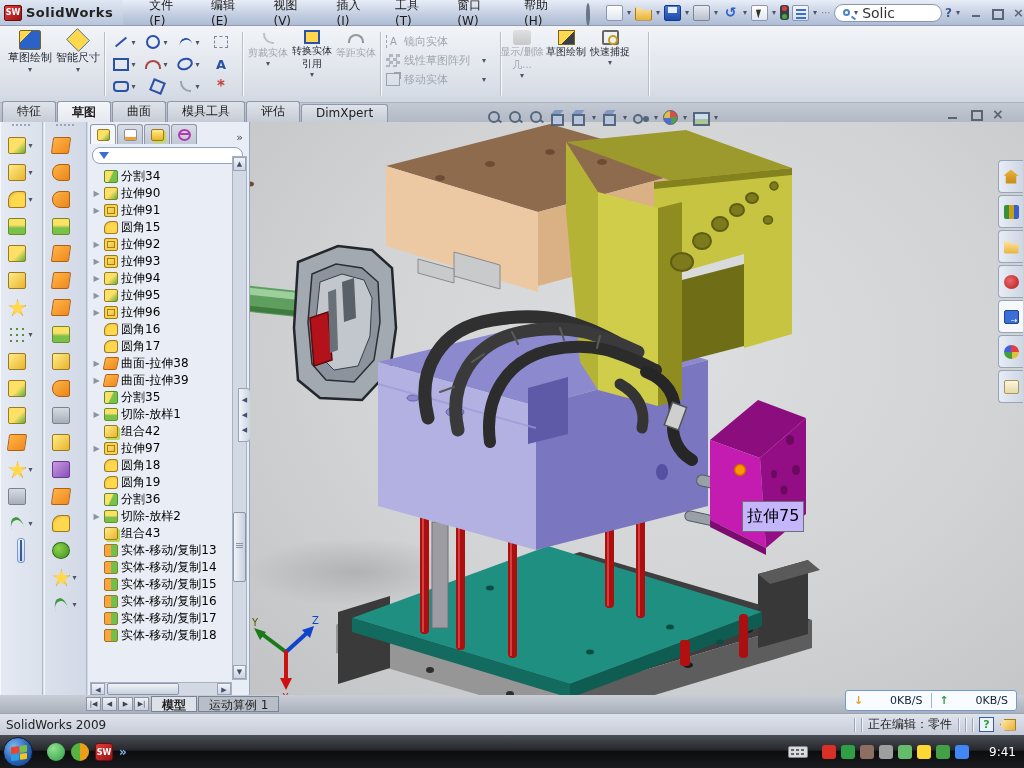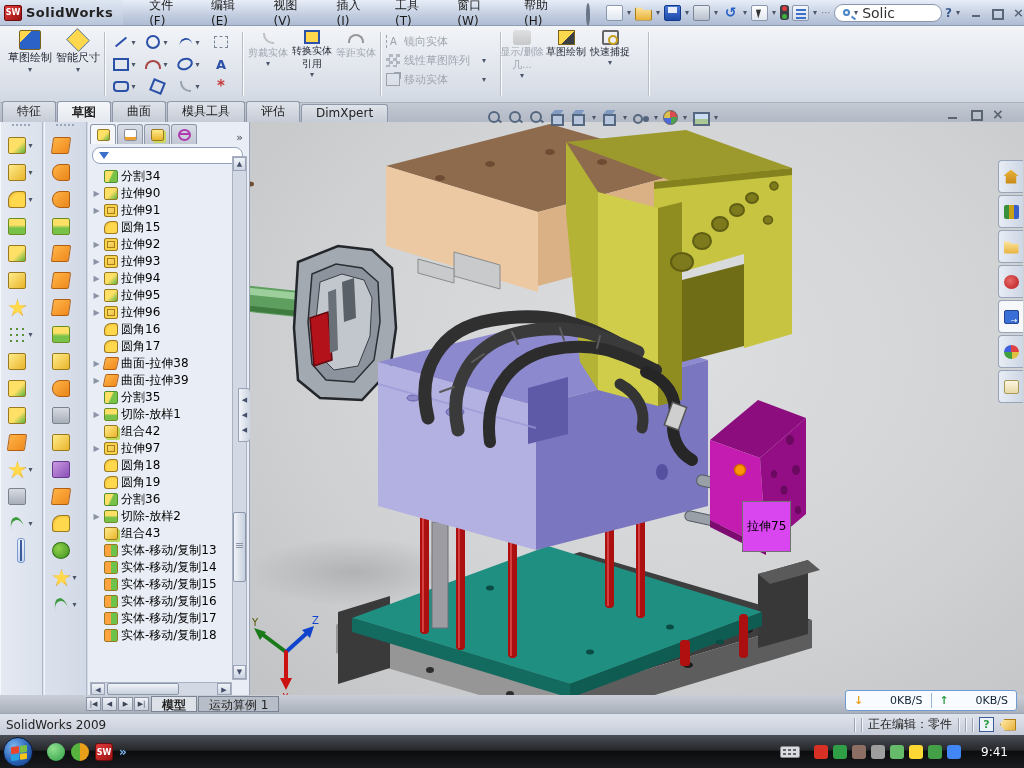--- a/index.html
+++ b/index.html
@@ -159,21 +159,21 @@
   .hu-cube::before{content:"";position:absolute;left:2px;top:5px;width:9px;height:8px;border:2px solid #4a5e78;background:#b8c8e0;}
   .hu-cube::after{content:"";position:absolute;left:4px;top:1px;width:9px;height:4px;background:#7a96c0;transform:skewX(-40deg);}
   .hu-glass::before{content:"";position:absolute;left:1px;top:5px;width:6px;height:6px;border:2px solid #4a5e78;border-radius:50%;box-shadow:8px 0 0 -2px #4a5e78;}
   .hu-ball{border-radius:50%;background:conic-gradient(#e04040 0 25%,#40a040 0 50%,#4060e0 0 75%,#e0c040 0);width:15px;height:15px;border:1px solid #555;}
   .hu-scene::before{content:"";position:absolute;left:1px;top:3px;width:13px;height:10px;border:2px solid #4a5e78;background:linear-gradient(#cfe0f8 50%,#a8c890 50%);}
   .docctl{left:946px;top:109px;display:flex;gap:10px;z-index:5;align-items:center;}
   .dc{width:13px;height:11px;position:relative;}
   .dc-min::after{content:"";position:absolute;left:2px;bottom:1px;width:9px;height:2px;background:#5a6570;}
   .dc-rest::after{content:"";position:absolute;left:2px;top:1px;width:8px;height:7px;border:2px solid #5a6570;}
   .dc-close{font-size:14px;line-height:11px;color:#5a6570;font-weight:bold;}
-  .tooltip{left:742px;top:501px;background:#d946ef;border:1px solid #707070;font-size:12px;padding:16px 4px;color:#000;z-index:6;}
+  .tooltip{left:742px;top:501px;background:#c4b5fd;border:1px solid #707070;font-size:16px;padding:4px 4px;color:#000;z-index:6;}
 
   
   .taskpane{left:998px;top:160px;width:26px;z-index:5;display:flex;flex-direction:column;gap:2px;}
   .tp{width:25px;height:33px;background:linear-gradient(90deg,#e8edf5,#cdd6e4);border:1px solid #98a4b8;border-right:none;border-radius:4px 0 0 4px;display:flex;align-items:center;justify-content:center;}
   .tp.active{background:#f6f8fb;}
   .tpic{width:15px;height:14px;border-radius:2px;}
   .tp-home{background:linear-gradient(#e8b23a,#c88a18);clip-path:polygon(50% 0,100% 45%,85% 45%,85% 100%,15% 100%,15% 45%,0 45%);}
   .tp-lib{background:linear-gradient(90deg,#3a8f3a 33%,#c8a018 33% 66%,#3a5fc8 66%);}
   .tp-folder{background:linear-gradient(#ffe9a8,#e8b23a);clip-path:polygon(0 15%,40% 15%,50% 30%,100% 30%,100% 100%,0 100%);}
   .tp-search{background:radial-gradient(circle at 40% 40%,#e86a6a,#b81818);border-radius:50%;}
@@ -213,21 +213,21 @@
   .qli{width:18px;height:18px;border-radius:3px;flex:none;}
   .ql-msn{border-radius:50%;background:radial-gradient(circle at 35% 30%,#8fe08f,#2f9e44);}
   .ql-ball{border-radius:50%;background:conic-gradient(#e8a018 0 50%,#57b33e 0);}
   .ql-sw{background:linear-gradient(135deg,#e23b3b,#9c1212);border:1px solid #6d0d0d;color:#fff;font-size:8px;font-weight:bold;text-align:center;line-height:17px;}
   .ql-chev{color:#7ab6f0;font-size:12px;font-weight:bold;}
   .taskbtn{height:26px;margin-left:12px;min-width:150px;display:flex;align-items:center;gap:6px;padding:0 10px;border-radius:4px;border:1px solid #101214;background:linear-gradient(#565c64,#2c2f34 50%,#1d1f22);box-shadow:inset 0 1px 0 #777c84;color:#f0f0f0;font-size:12px;}
   .taskbtn.active{background:linear-gradient(#7a8088,#3a3e44 50%,#24262a);}
   .tb-ic{width:16px;height:16px;border-radius:2px;flex:none;}
   .tb-sw{background:linear-gradient(135deg,#e23b3b,#9c1212);color:#fff;font-size:7px;font-weight:bold;text-align:center;line-height:15px;}
   .tb-paint{background:linear-gradient(#e8d8b8,#b89858);clip-path:polygon(20% 0,80% 0,100% 40%,70% 100%,30% 100%,0 40%);}
-  .tray{margin-left:auto;display:flex;align-items:center;gap:14px;margin-right:16px;}
+  .tray{margin-left:auto;display:flex;align-items:center;gap:14px;margin-right:8px;}
   .kbd{width:20px;height:12px;background:#d8dce2;border:1px solid #888;border-radius:2px;position:relative;}
   .kbd::after{content:"";position:absolute;left:2px;top:2px;width:3px;height:2px;background:#666;box-shadow:5px 0 0 #666,10px 0 0 #666,0 4px 0 #666,5px 4px 0 #666,10px 4px 0 #666;}
   .trayic{width:14px;height:14px;border-radius:3px;flex:none;}
   .clock{color:#fff;font-size:12px;margin-left:6px;}
 
   .hidden{visibility:hidden;}
 </style>
 </head>
 <body>
 

